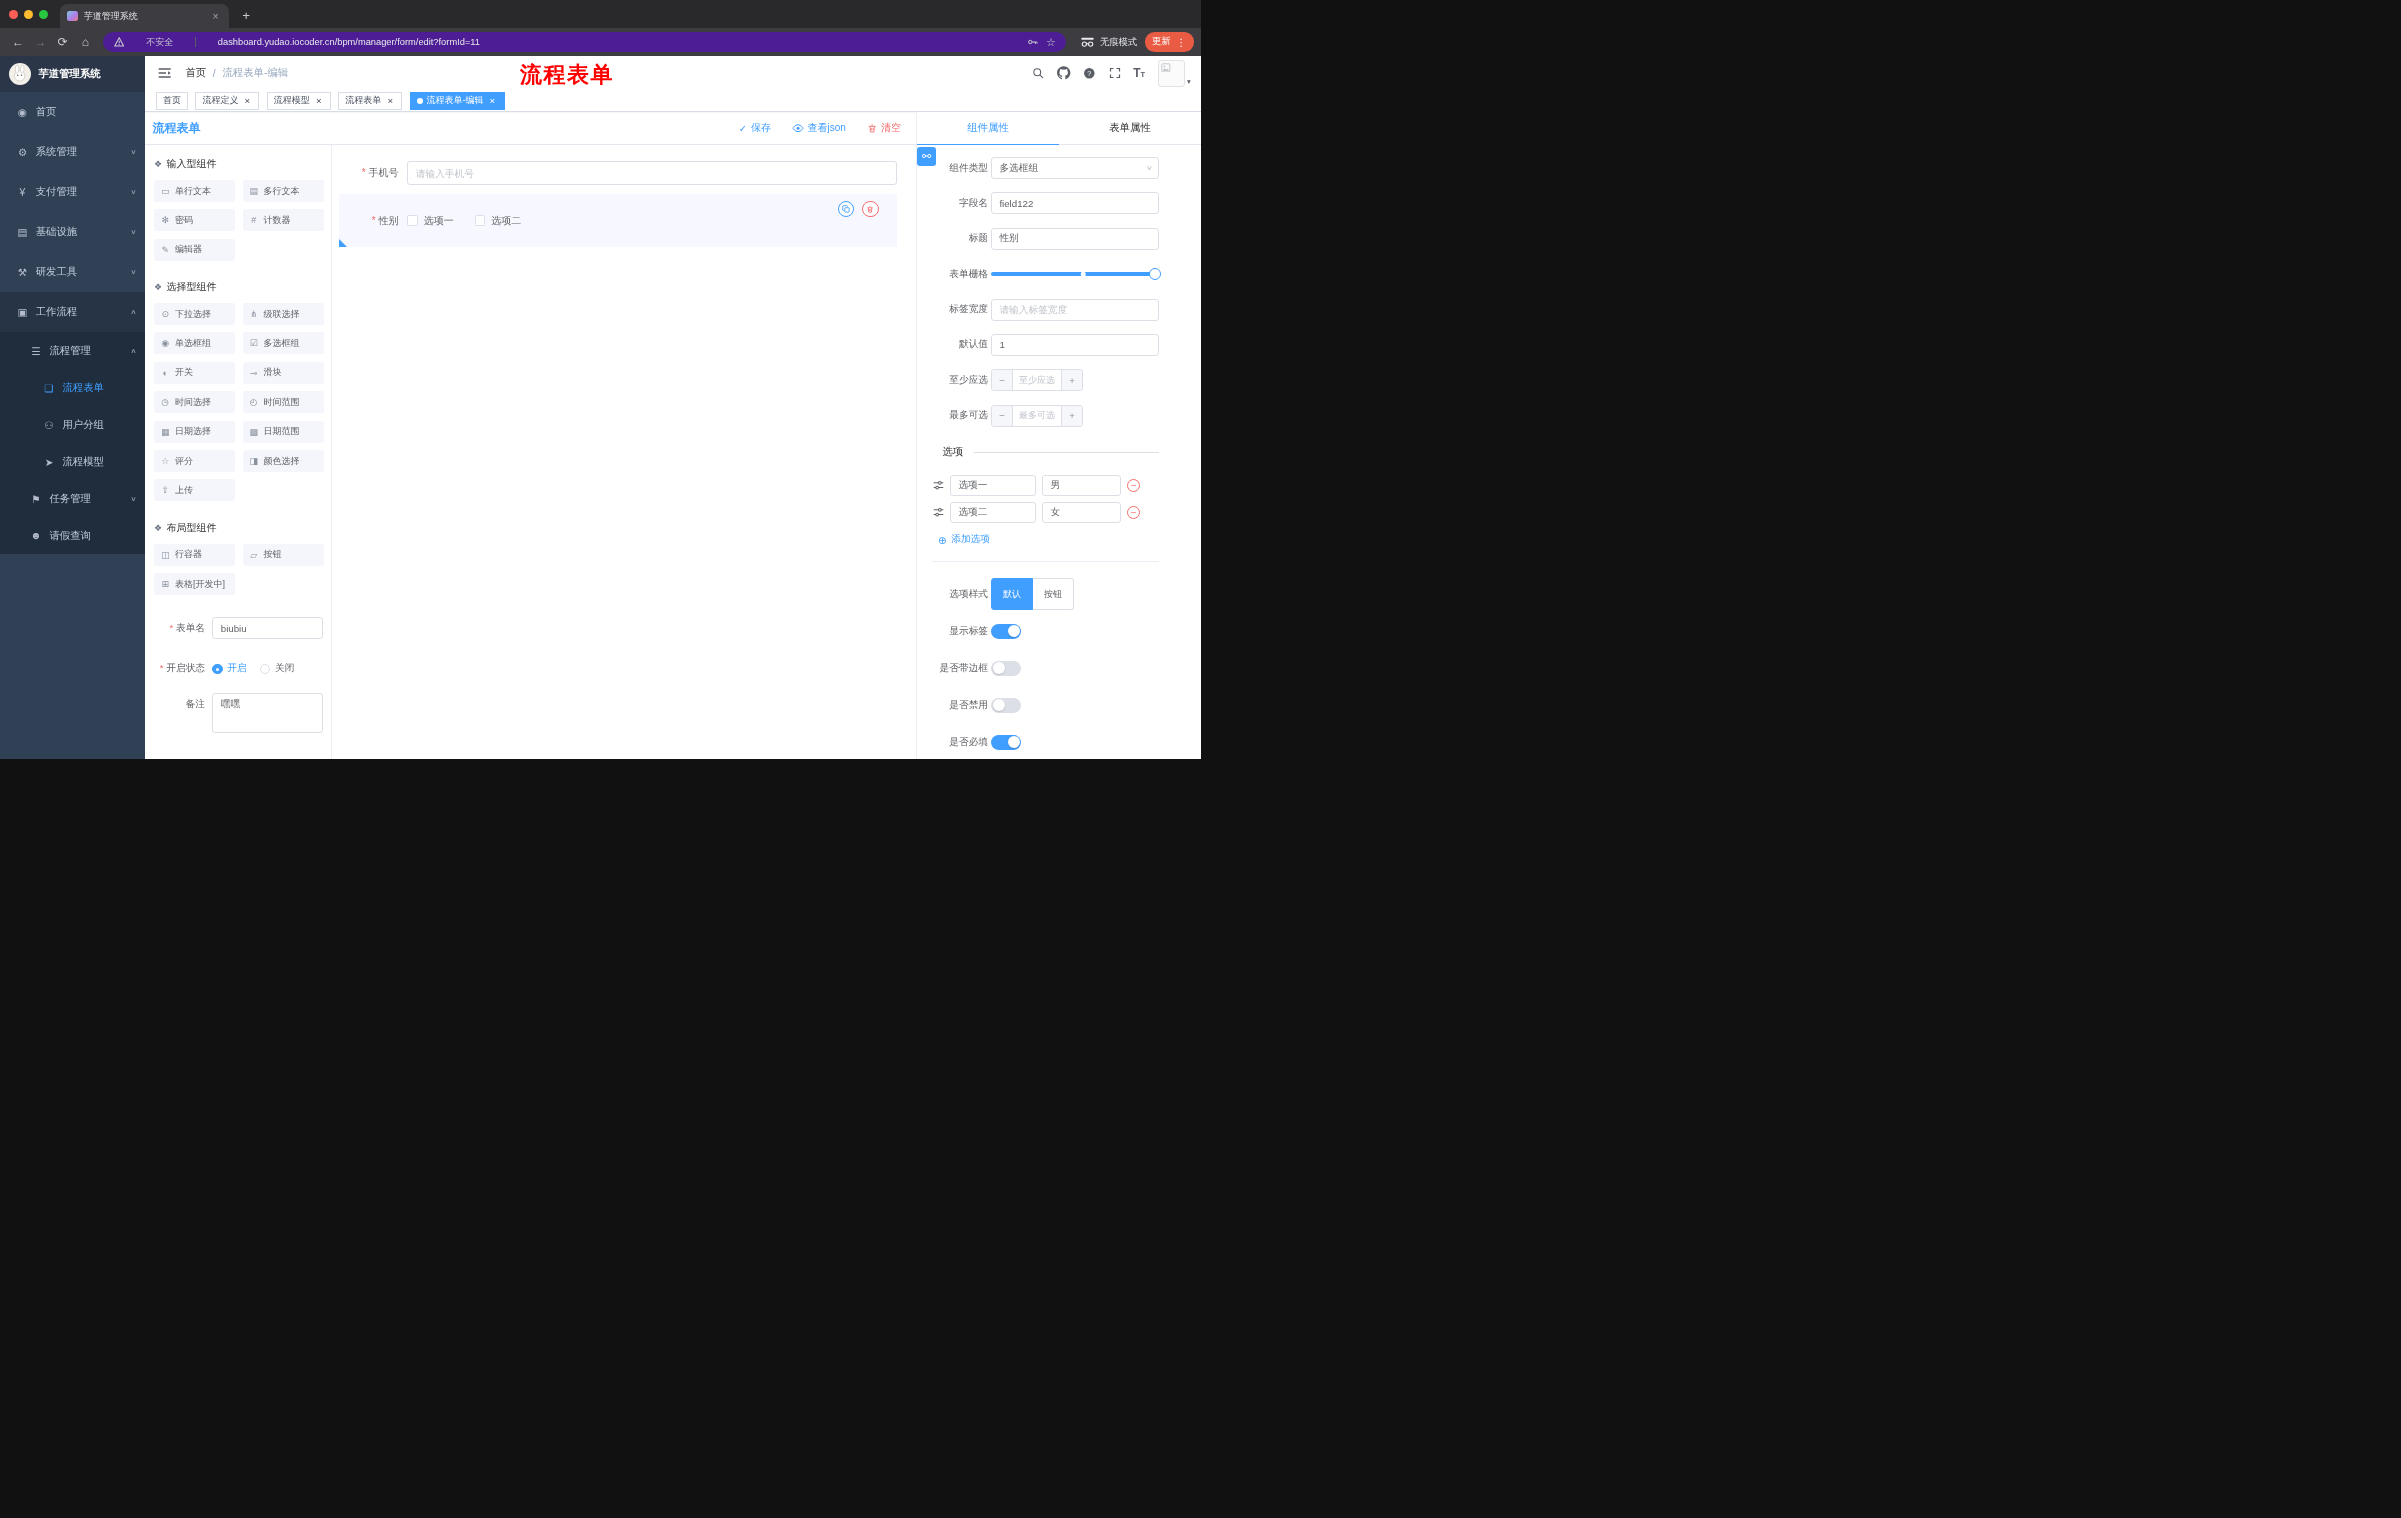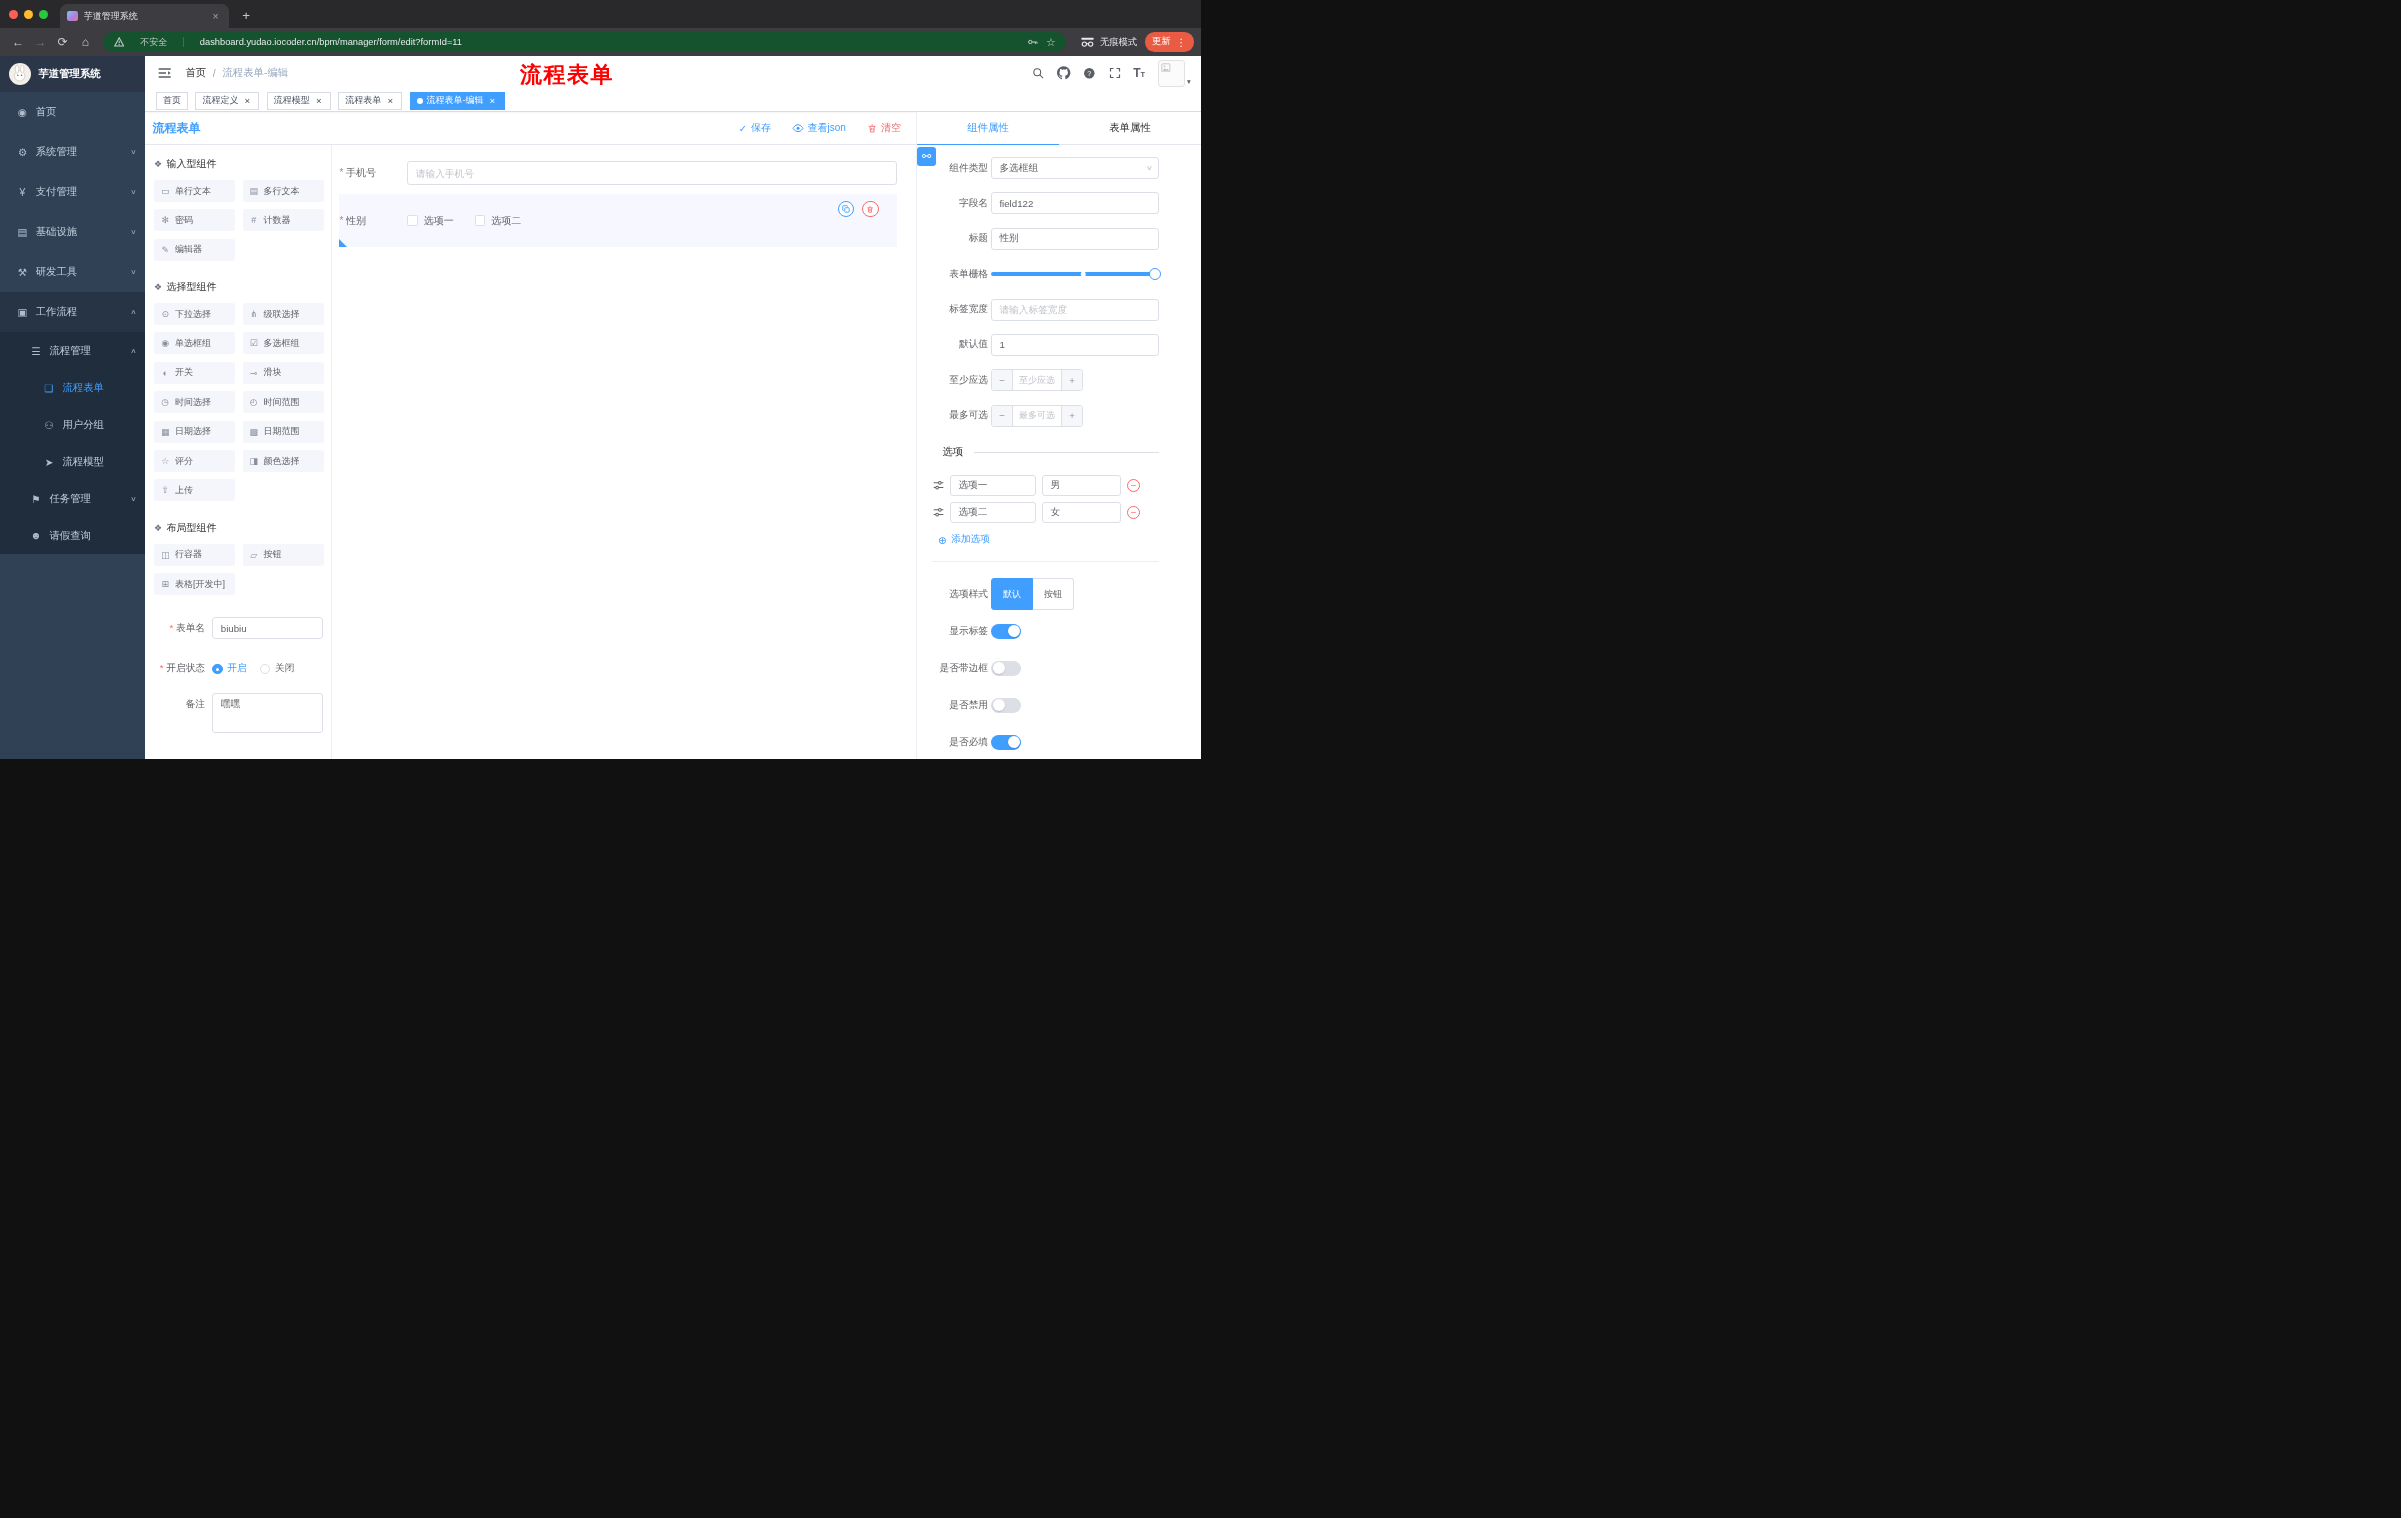--- a/index.html
+++ b/index.html
@@ -13,21 +13,21 @@
 .light{width:9px;height:9px;border-radius:50%;cursor:pointer}
 .l-red{background:#ff5f57}.l-yellow{background:#febc2e}.l-green{background:#28c840}
 .tab{width:169px;height:24px;background:#3d3d41;border-radius:7.4px 7.4px 0 0;display:flex;align-items:center;gap:6px;padding:0 7.4px;color:#e3e3e5;cursor:pointer}
 .tab-fav{width:10.4px;height:10.4px;border-radius:2.2px;background:linear-gradient(135deg,#7ec8e3,#b07ce8 60%,#e87c7c);flex-shrink:0}
 .tab-title{flex:1;font-size:9px;white-space:nowrap;overflow:hidden;text-overflow:ellipsis}
 .tab-close{color:#9fa3a8;font-size:10.4px;width:12px;text-align:center;cursor:pointer}
 .newtab{color:#c6c8cc;font-size:13.4px;margin:0 0 3px 7.4px;width:19.3px;height:19.3px;display:grid;place-items:center;cursor:pointer}
 .toolbar{height:28px;background:#3d3d41;display:flex;align-items:center;padding:0 7.4px;gap:1.5px;flex-shrink:0}
 .navbtn{width:21px;height:21px;display:grid;place-items:center;color:#c9cbcf;font-size:12px;cursor:pointer;border-radius:50%}
 .navbtn.dim{color:#76787c}
-.omnibox{flex:1;height:20px;background:#14532d;border-radius:10.4px;display:flex;align-items:center;padding:0 10.4px;gap:16px;margin:12px 6px;color:#c9cbcf;cursor:text}
+.omnibox{flex:1;height:20px;background:#4c1d95;border-radius:10.4px;display:flex;align-items:center;padding:0 10.4px;gap:22px;margin:12px 6px;color:#c9cbcf;cursor:text}
 .omni-sep{width:0.7px;height:10.4px;background:#5a5d62}
 .omni-url{color:#e8eaed;font-size:9.3px;white-space:nowrap;overflow:hidden;flex:1}
 .omni-right{display:flex;align-items:center;gap:7.4px}
 .star{color:#c9cbcf;font-size:11px;cursor:pointer}
 .incog{display:flex;align-items:center;gap:5.2px;color:#e8eaed;font-size:9.3px;margin:0 6px;white-space:nowrap}
 .update-pill{height:19.3px;border-radius:9.7px;background:#ea5b43;color:#fff;display:flex;align-items:center;gap:5.2px;padding:0 7.4px;font-size:9.3px;cursor:pointer;white-space:nowrap}
 .kebab{font-size:10.4px;color:#fff}
 
 
 .app{flex:1;display:flex;min-height:0}
@@ -95,21 +95,21 @@
 textarea.el{width:111px;height:40px;border:0.7px solid #dcdfe6;border-radius:3px;padding:3.7px 7.4px;font-size:9.7px;color:#606266;resize:none;outline:none}
 .radio{display:flex;align-items:center;gap:4.5px;font-size:9.7px;color:#606266;cursor:pointer;margin-top:5.2px}
 .radio + .radio{margin-left:13.4px}
 .radio .rdot{width:10.4px;height:10.4px;border-radius:50%;border:0.7px solid #dcdfe6;background:#fff;position:relative;flex-shrink:0}
 .radio.sel{color:#409EFF}
 .radio.sel .rdot{border-color:#409EFF;background:#409EFF}
 .radio.sel .rdot::after{content:"";position:absolute;left:3px;top:3px;width:3px;height:3px;border-radius:50%;background:#fff}
 
 .canvas{flex:1;padding:10.4px 19.3px 0 7.4px;min-width:0;background:#fff;overflow:hidden}
 .citem{display:flex;align-items:center;padding:6px 0;cursor:pointer}
-.clabel{width:68px;text-align:left;font-size:10px;color:#606266;flex-shrink:0;padding-right:9px;white-space:nowrap}
+.clabel{width:68px;text-align:right;font-size:10px;color:#606266;flex-shrink:0;padding-right:9px;white-space:nowrap}
 .phone-wrap{flex:1}
 input.el.wide{width:100%;height:24px}
 .citem.selected{background:#f6f7ff;position:relative;margin-top:3px;padding:19.3px 0;align-items:center}
 .citem.selected::after{content:"";position:absolute;left:0;bottom:0;border-left:8.2px solid #409EFF;border-top:8.2px solid transparent}
 .item-actions{position:absolute;top:6.7px;right:18px;display:flex;gap:8.2px}
 .circle-btn{width:16.3px;height:16.3px;border-radius:50%;border:0.7px solid #409EFF;color:#409EFF;background:#fff;display:grid;place-items:center;cursor:pointer}
 .circle-btn.danger{border-color:#F56C6C;color:#F56C6C}
 .cb-group{display:flex;align-items:center;gap:21px}
 .cbx{display:flex;align-items:center;gap:6px;font-size:10px;color:#606266;cursor:pointer}
 .cbx-box{width:10.4px;height:10.4px;border:0.7px solid #dcdfe6;border-radius:1.5px;background:#fff;flex-shrink:0}

